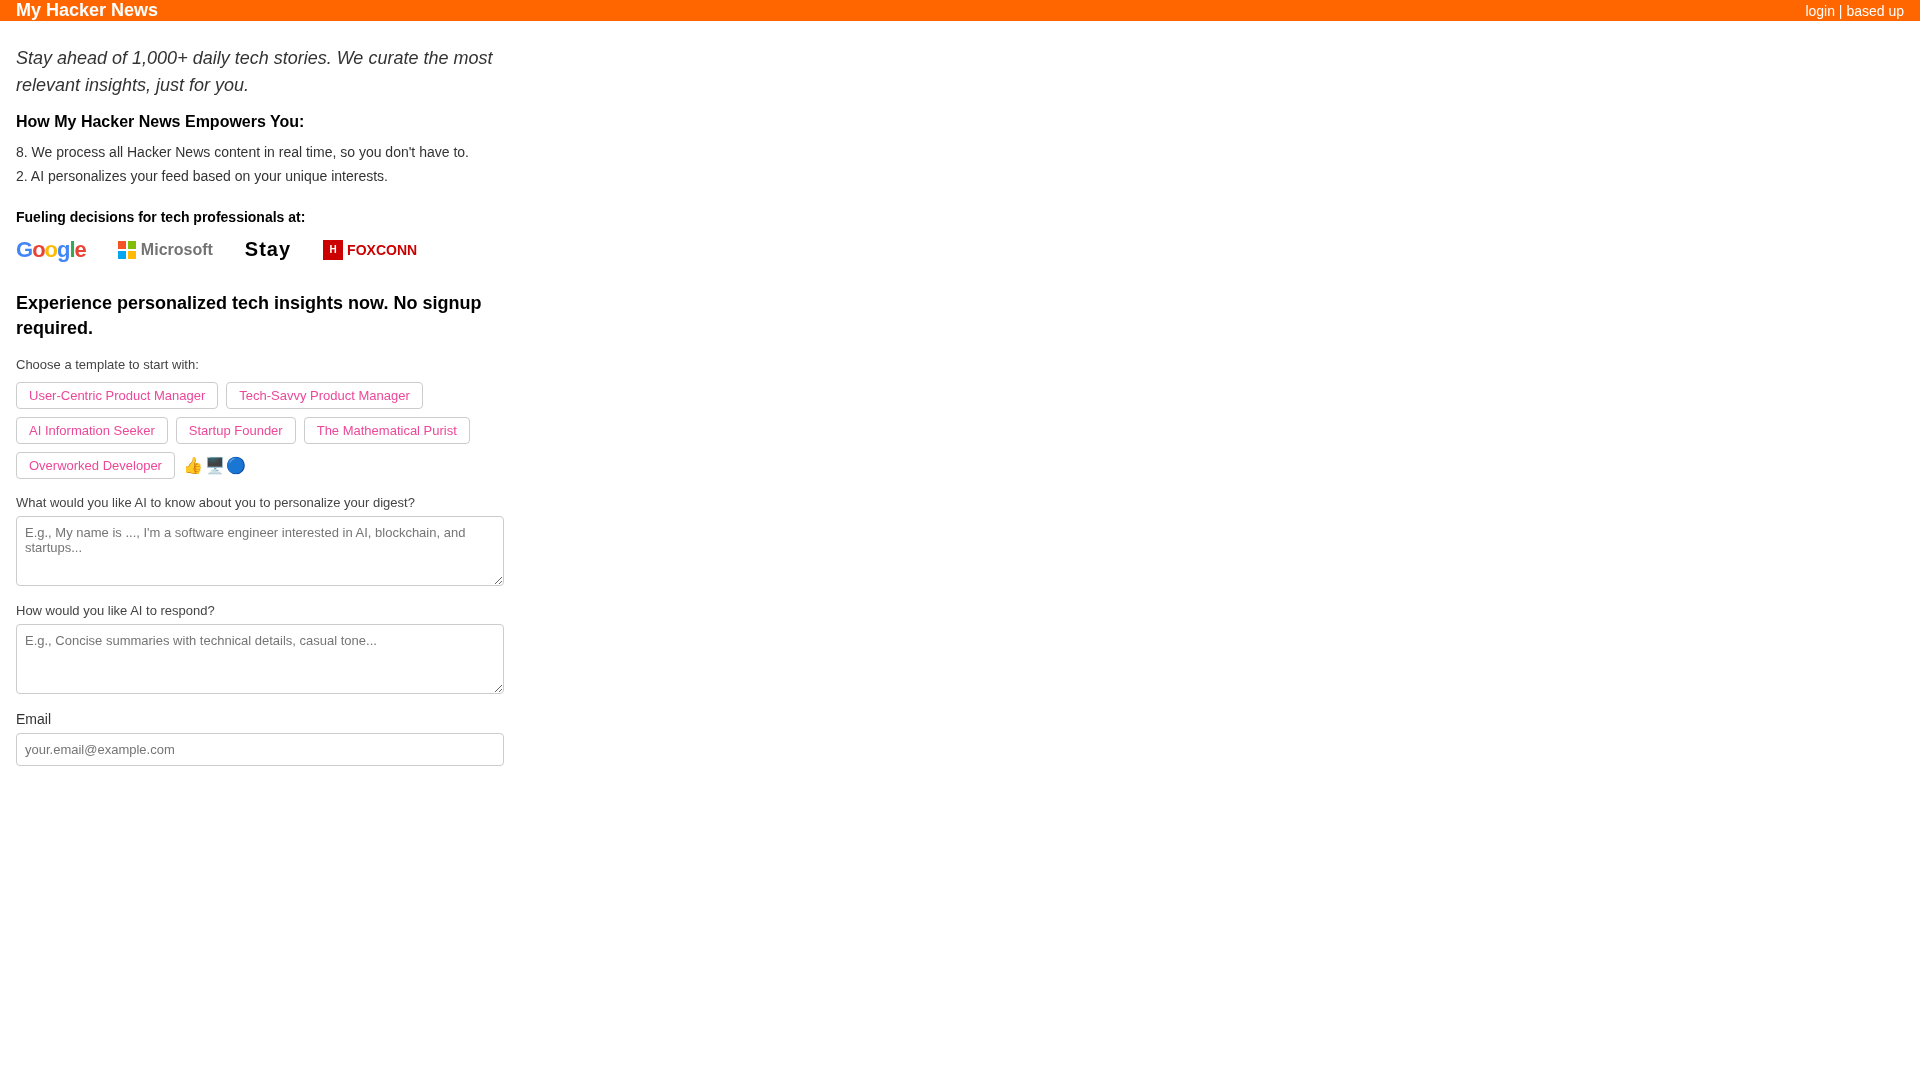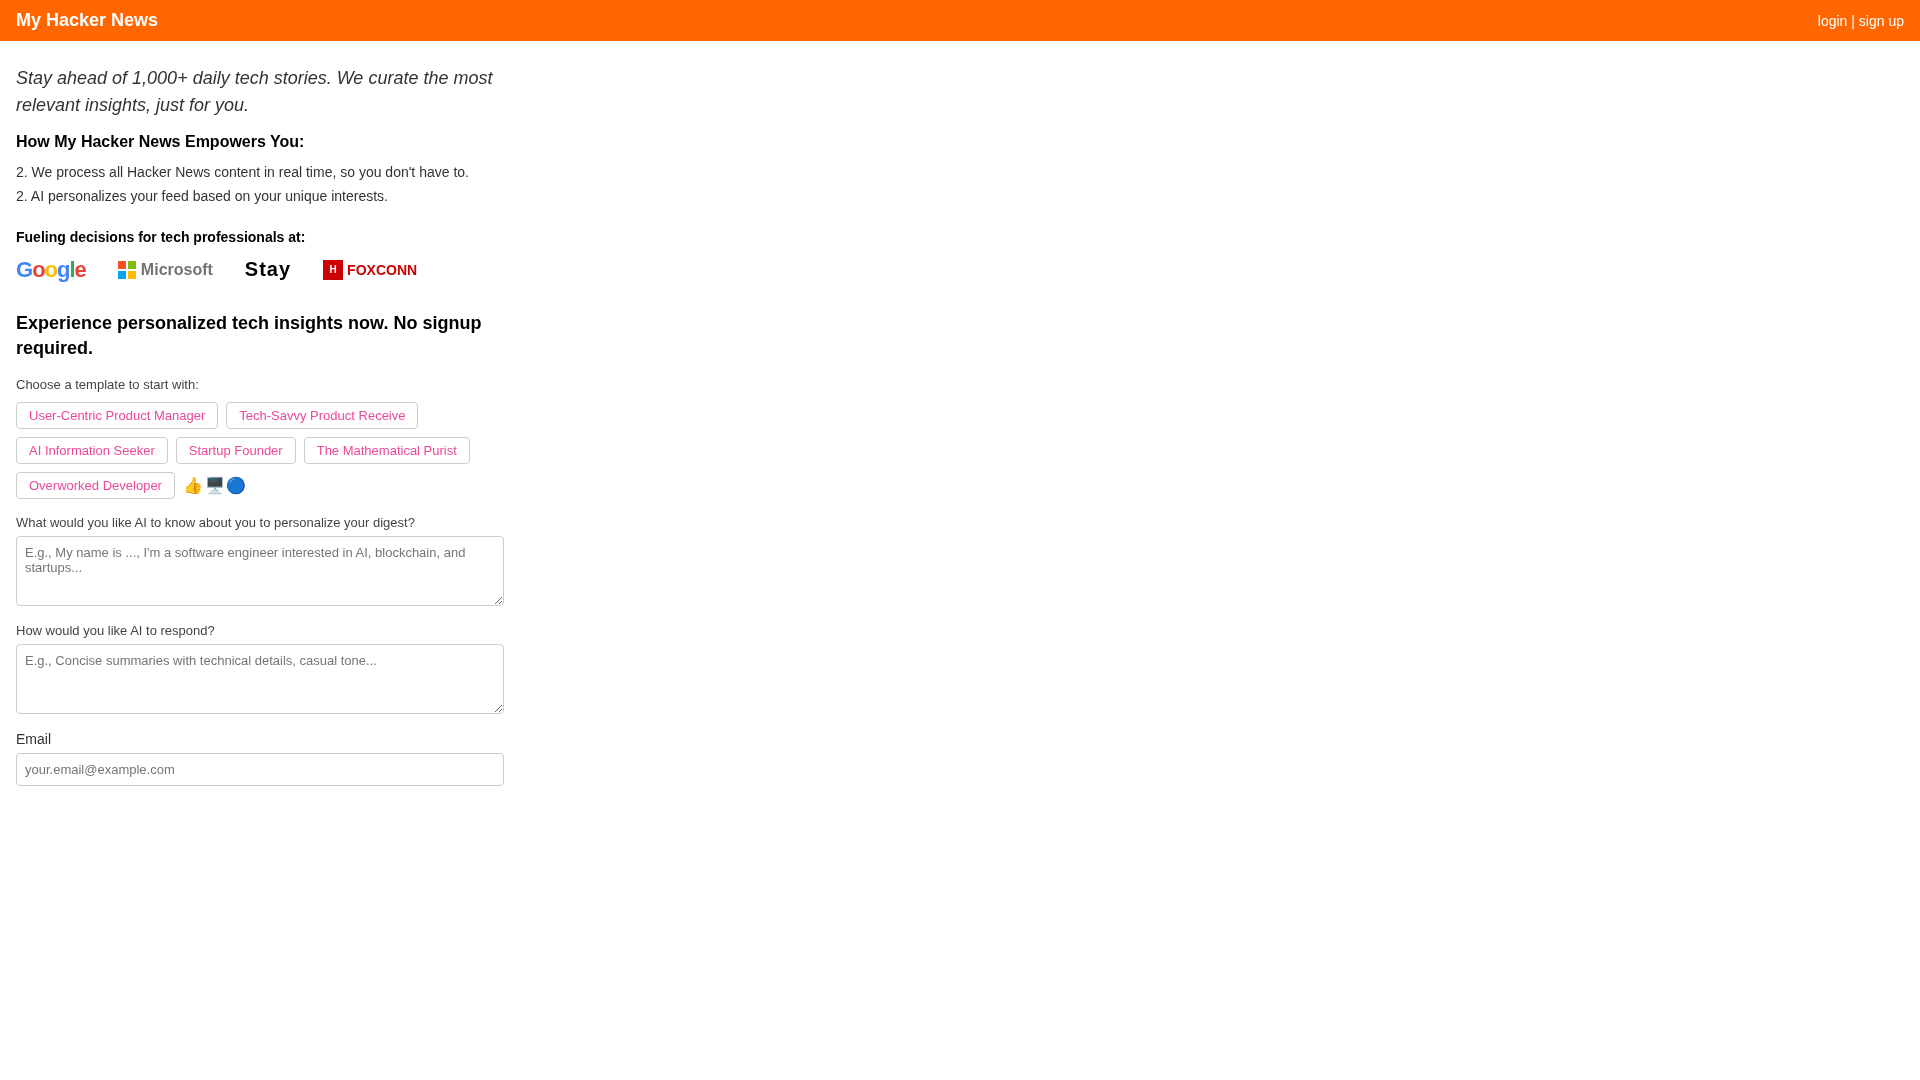--- a/index.html
+++ b/index.html
@@ -11,21 +11,21 @@
     body {
       font-family: Arial, sans-serif;
       font-size: 14px;
       color: #000;
       background: #fff;
     }
 
     
     .header {
       background: #ff6600;
-      padding: 10px 16px;
+      padding: 0 16px;
       display: flex;
       align-items: center;
       justify-content: space-between;
     }
 
     .header-title {
       color: #fff;
       font-size: 18px;
       font-weight: bold;
     }
@@ -232,31 +232,31 @@
     }
   </style>
 </head>
 <body>
 
 <header class="header">
   <span class="header-title">My Hacker News</span>
   <div class="header-auth">
     <a>login</a>
     <span> | </span>
-    <a>sign up</a>
+    <a>based up</a>
   </div>
 </header>
 
 <main class="main">
 
   <p class="subtitle">Stay ahead of 1,000+ daily tech stories. We curate the most relevant insights, just for you.</p>
 
   <h2 class="section-title">How My Hacker News Empowers You:</h2>
   <ul class="how-list">
-    <li>2. We process all Hacker News content in real time, so you don't have to.</li>
+    <li>8. We process all Hacker News content in real time, so you don't have to.</li>
     <li>2. AI personalizes your feed based on your unique interests.</li>
   </ul>
 
   <p class="fueling-title">Fueling decisions for tech professionals at:</p>
 
   <div class="logos-row">
     <div class="logo-google">
       <span>G</span><span>o</span><span>o</span><span>g</span><span>l</span><span>e</span>
     </div>
     <div class="logo-microsoft">
@@ -274,21 +274,21 @@
       <span>FOXCONN</span>
     </div>
   </div>
 
   <h2 class="cta-title">Experience personalized tech insights now. No signup required.</h2>
 
   <p class="choose-label">Choose a template to start with:</p>
 
   <div class="templates-grid">
     <button class="template-btn">User-Centric Product Manager</button>
-    <button class="template-btn">Tech-Savvy Product Receive</button>
+    <button class="template-btn">Tech-Savvy Product Manager</button>
     <button class="template-btn">AI Information Seeker</button>
     <button class="template-btn">Startup Founder</button>
     <button class="template-btn">The Mathematical Purist</button>
     <button class="template-btn">Overworked Developer</button>
     <div class="emoji-row">
       <span>👍</span>
       <span>🖥️</span>
       <span>🔵</span>
     </div>
   </div>

